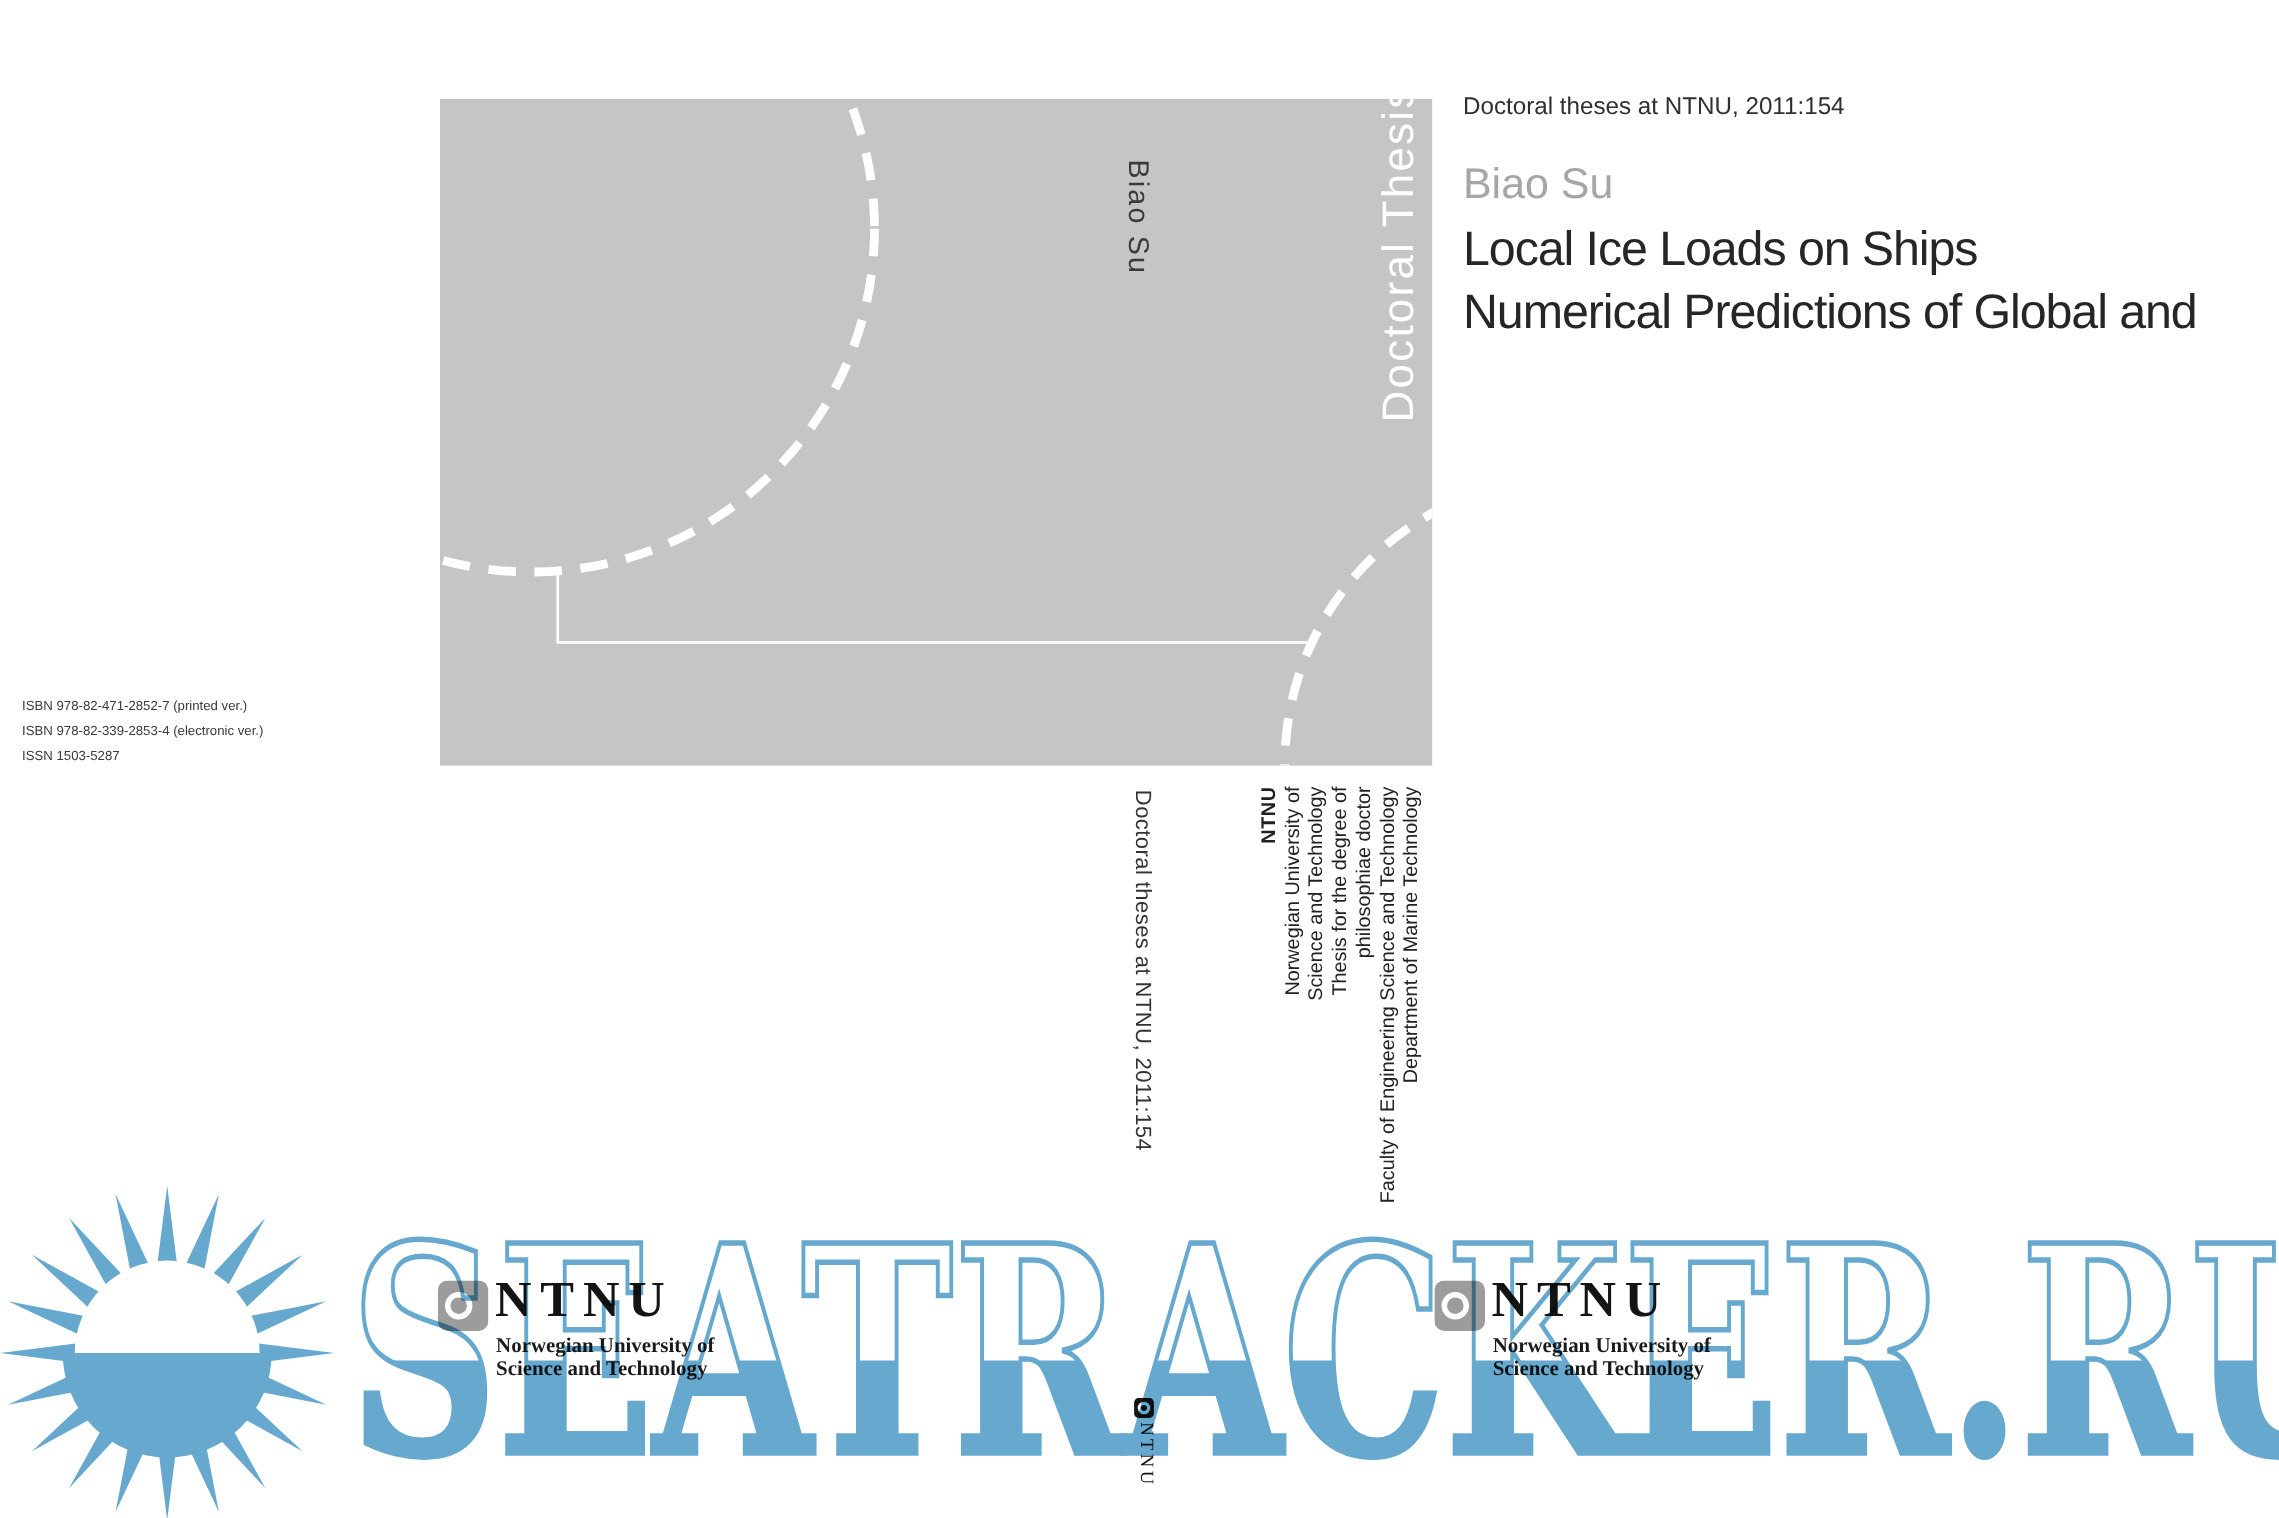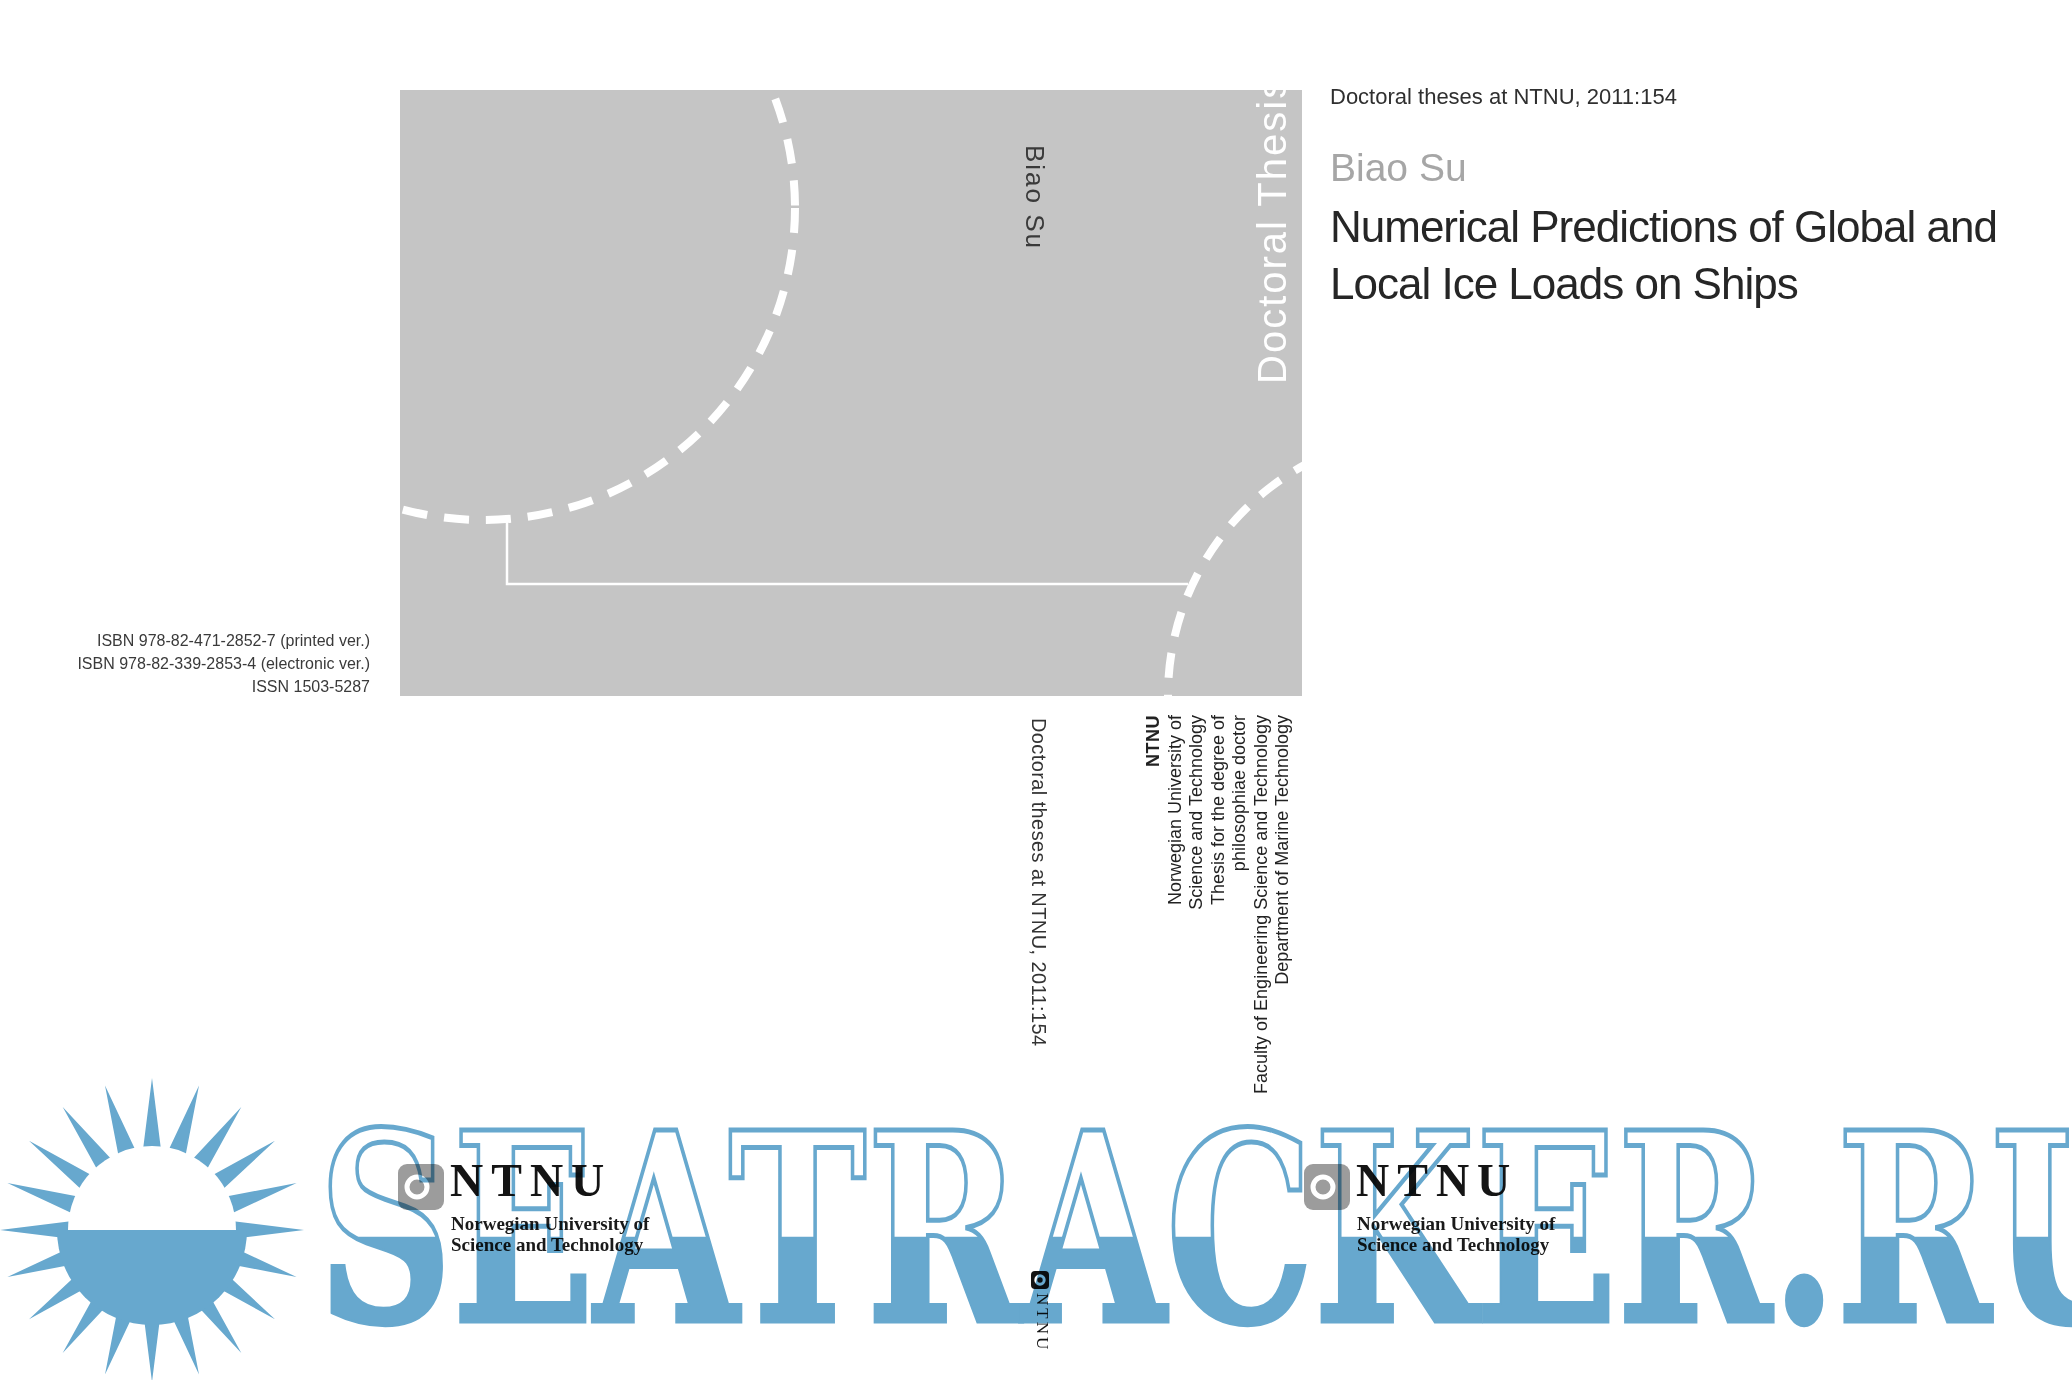--- a/index.html
+++ b/index.html
@@ -18,22 +18,22 @@
   .cover-author{left:650px;top:55px;font-size:26px;line-height:30px;letter-spacing:2px;color:#3a3a3a;}
   .cover-series{left:846px;top:294px;font-size:40px;line-height:52px;letter-spacing:2px;color:#ffffff;font-weight:400;}
 
   
   .front-series{position:absolute;left:1330px;top:82px;font-size:22px;line-height:30px;color:#2f2f2f;z-index:2;}
   .front-author{position:absolute;left:1330px;top:146px;font-size:39px;line-height:44px;color:#a6a6a6;z-index:2;}
   .front-title{position:absolute;left:1330px;top:198px;font-size:44px;line-height:57px;
                letter-spacing:-1px;color:#262626;z-index:2;}
 
   
-  .isbn{position:absolute;left:20px;top:630px;width:350px;text-align:right;
-        font-size:16px;line-height:22.8px;color:#3a3a3a;z-index:2;}
+  .isbn{position:absolute;left:20px;top:630px;width:350px;text-align:left;
+        font-size:12px;line-height:22.8px;color:#3a3a3a;z-index:2;}
 
   
   .fold-series{left:1052px;top:718px;font-size:20px;line-height:26px;letter-spacing:0.4px;color:#333;z-index:2;}
   .inst-block{position:absolute;left:1143px;top:1095px;width:380px;transform:rotate(-90deg);
               transform-origin:0 0;text-align:right;font-size:18px;line-height:21.5px;color:#222;z-index:2;}
   .inst-block .b{font-weight:700;letter-spacing:0.5px;}
 
   
   .ntnu-logo{position:absolute;width:310px;height:110px;z-index:3;}
   .logo-left{left:398px;top:1158px;}
@@ -71,22 +71,22 @@
       <circle class="dash" cx="1030" cy="605" r="262"></circle>
       <path class="thin" d="M107 429 L107 494 L788 494"></path>
     </svg>
     <div class="rot-cw cover-author">Biao Su</div>
     <div class="rot-ccw cover-series">Doctoral Thesis</div>
   </div>
 
   <div class="front-series">Doctoral theses at NTNU, 2011:154</div>
   <div class="front-author">Biao Su</div>
   <div class="front-title">
+    <div>Local Ice Loads on Ships</div>
     <div>Numerical Predictions of Global and</div>
-    <div>Local Ice Loads on Ships</div>
   </div>
 
   <div class="isbn">
     <div>ISBN 978-82-471-2852-7 (printed ver.)</div>
     <div>ISBN 978-82-339-2853-4 (electronic ver.)</div>
     <div>ISSN 1503-5287</div>
   </div>
 
   <div class="rot-cw fold-series">Doctoral theses at NTNU, 2011:154</div>
   <div class="inst-block">

